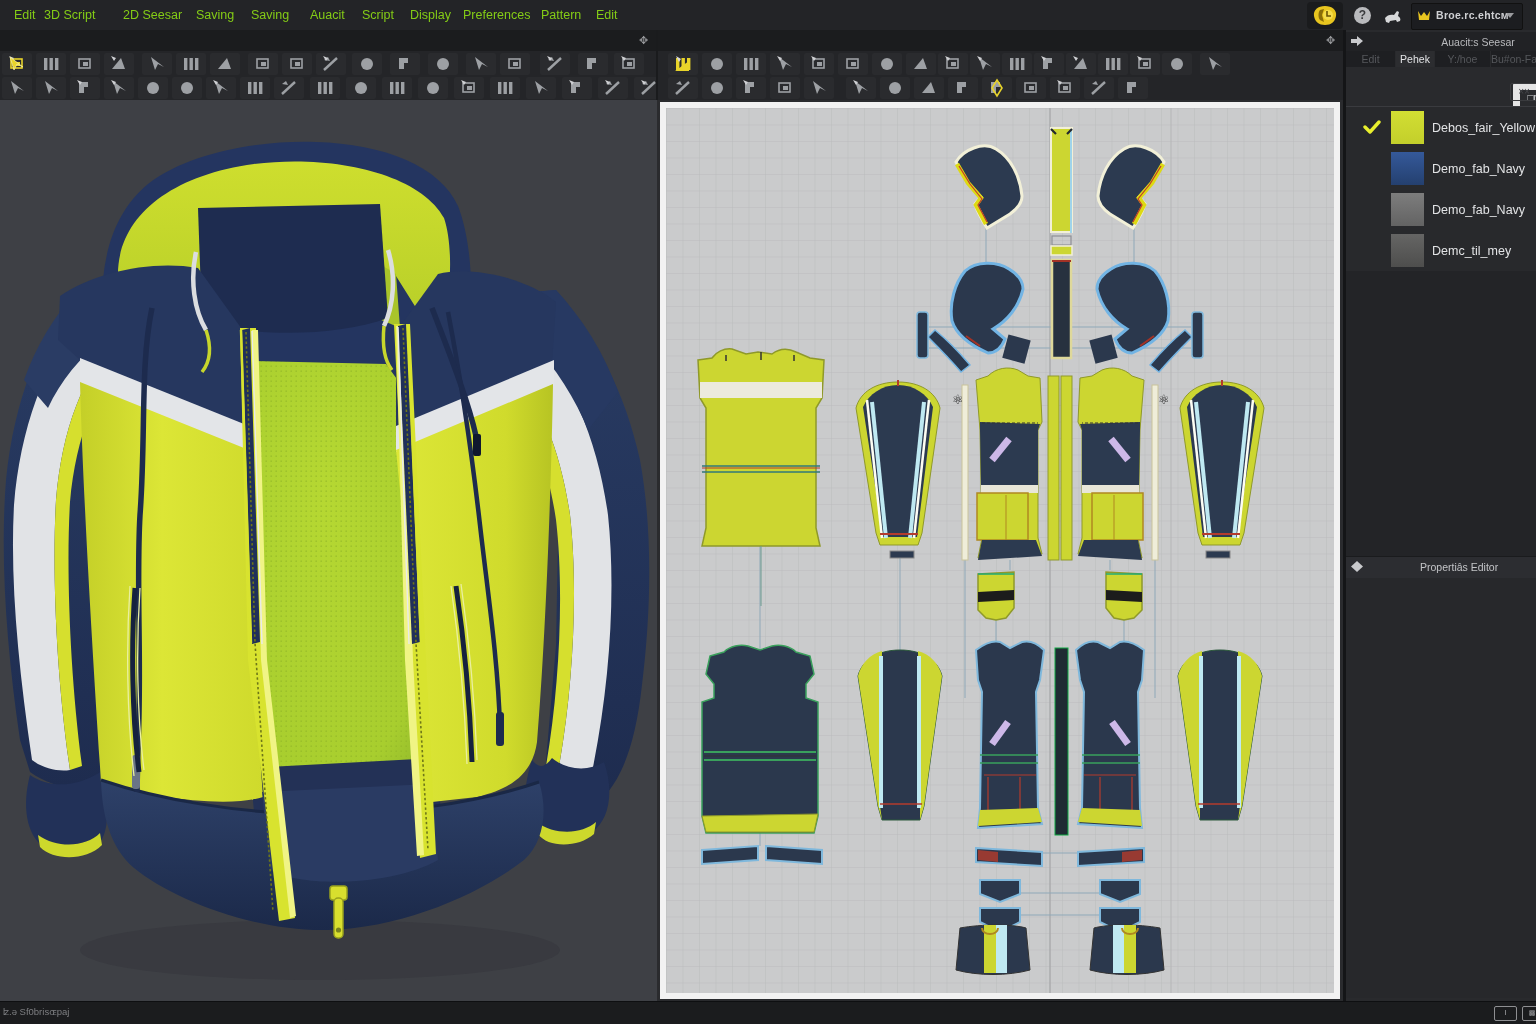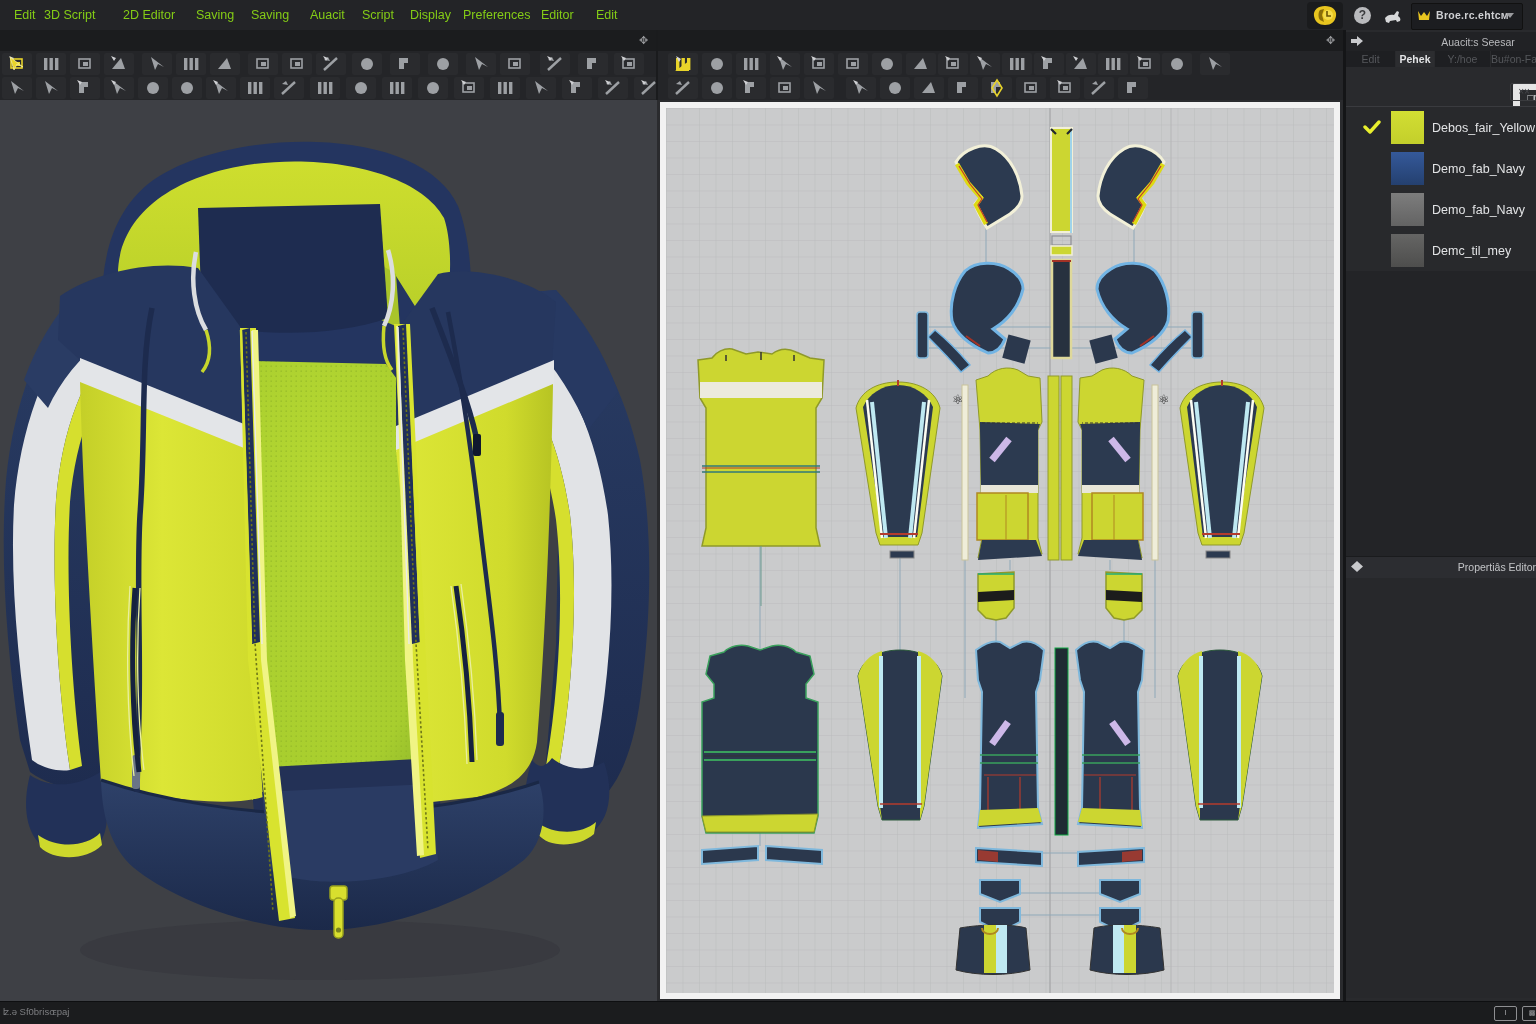--- a/index.html
+++ b/index.html
@@ -5,28 +5,28 @@
 #root{position:relative;width:1536px;height:1024px;overflow:hidden;
   font-family:"Liberation Sans",sans-serif;background:#242528}
 .abs{position:absolute}
 .mitem{color:#84cc16;font-size:12.5px}
 </style></head><body>
 <div id="root">
 
 <div class="abs" style="left:0;top:0;width:1536px;height:30px;background:#232427;border-bottom:1px solid #151618"></div>
 <div class="abs mitem" style="left:14px;top:8px">Edit</div>
 <div class="abs mitem" style="left:44px;top:8px">3D Script</div>
-<div class="abs mitem" style="left:123px;top:8px">2D Editor</div>
+<div class="abs mitem" style="left:123px;top:8px">2D Seesar</div>
 <div class="abs mitem" style="left:196px;top:8px">Saving</div>
 <div class="abs mitem" style="left:251px;top:8px">Saving</div>
 <div class="abs mitem" style="left:310px;top:8px">Auacit</div>
 <div class="abs mitem" style="left:362px;top:8px">Script</div>
 <div class="abs mitem" style="left:410px;top:8px">Display</div>
 <div class="abs mitem" style="left:463px;top:8px">Preferences</div>
-<div class="abs mitem" style="left:541px;top:8px">Editor</div>
+<div class="abs mitem" style="left:541px;top:8px">Pattern</div>
 <div class="abs mitem" style="left:596px;top:8px">Edit</div>
 <div class="abs" style="left:1307px;top:2px;width:36px;height:27px;background:#1a1b1d;border-radius:4px"></div>
 <svg class="abs" style="left:1310px;top:4px" width="30" height="23" viewBox="0 0 30 23">
 <path d="M4,12 C3,6 8,2 15,2 C22,2 27,6 26,12 C25,18 21,21 15,21 C9,21 5,18 4,12 Z" fill="#e8c51f"></path>
 <path d="M10,6 C8,8 8,14 10,16 L14,18 L12,11 L14,5 Z" fill="#8a6d08"></path>
 <circle cx="18" cy="11" r="5" fill="#f5dc4a"></circle>
 <path d="M17,7 v5 h4" stroke="#6b5406" stroke-width="1.6" fill="none"></path>
 </svg>
 <div class="abs" style="left:1354px;top:7px;width:17px;height:17px;border-radius:50%;background:#b9babd;color:#3a3b3e;font-size:12px;font-weight:bold;text-align:center;line-height:17px">?</div>
 <svg class="abs" style="left:1383px;top:8px" width="20" height="16" viewBox="0 0 20 16">
@@ -614,21 +614,21 @@
 </svg>
 </div>
     </div>
 <div class="abs" style="left:1343px;top:30px;width:193px;height:971px;background:#292a2d;border-left:3px solid #141517"></div>
 <div class="abs" style="left:1346px;top:32px;width:190px;height:19px;background:#212225"></div>
 <svg class="abs" style="left:1350px;top:35px" width="14" height="12" viewBox="0 0 14 12">
       <path d="M1,4 h6 V1 l6,5 l-6,5 V8 H1 Z" fill="#c9cacd"></path>
     </svg>
 <div class="abs" style="left:1420px;top:36px;width:116px;color:#b9babd;font-size:10.5px;text-align:center">Auacit:s Seesar</div>
 <div class="abs" style="left:1346px;top:51px;width:49px;height:16px;background:#1e1f22;color:#55575b;font-size:10.5px;text-align:center;line-height:16px;white-space:nowrap;overflow:hidden">Edit</div>
-<div class="abs" style="left:1396px;top:51px;width:38px;height:16px;background:#2c2d30;color:#e3e4e6;font-size:10.5px;font-weight:bold;text-align:center;line-height:16px;white-space:nowrap;overflow:hidden">Pehek</div>
+<div class="abs" style="left:1396px;top:51px;width:38px;height:16px;background:#2c2d30;color:#e3e4e6;font-size:10.5px;font-weight:normal;text-align:center;line-height:16px;white-space:nowrap;overflow:hidden">Pehek</div>
 <div class="abs" style="left:1435px;top:51px;width:55px;height:16px;background:#1e1f22;color:#55575b;font-size:10.5px;text-align:center;line-height:16px;white-space:nowrap;overflow:hidden">Y:/hoe</div>
 <div class="abs" style="left:1491px;top:51px;width:45px;height:16px;background:#1e1f22;color:#55575b;font-size:10.5px;text-align:center;line-height:16px;white-space:nowrap;overflow:hidden">Bu#on-Fa</div>
 <div class="abs" style="left:1513px;top:83px;width:44px;height:16px;border:7px solid #e5e5e5;border-radius:2px;color:#d3d4d6;font-size:10px;text-align:center;line-height:15px">□r aáíf</div>
 <div class="abs" style="left:1510px;top:83px;width:26px;height:16px;border:1px solid #3a3b3e;border-radius:2px;color:#45464a;font-size:10px;text-align:center;line-height:15px">××</div>
 <div class="abs" style="left:1346px;top:106px;width:190px;height:1px;background:#3a3b3f"></div>
 <div class="abs" style="left:1346px;top:107px;width:190px;height:41px;background:#28292c;border-bottom:1px solid #333438"></div>
 <svg class="abs" style="left:1363px;top:120px" width="18" height="14" viewBox="0 0 18 14">
       <path d="M2,7 l5,5 l9,-10" stroke="#e9ef2e" stroke-width="3.4" fill="none" stroke-linecap="round" stroke-linejoin="round"></path>
     </svg>
 <div class="abs" style="left:1391px;top:111px;width:33px;height:33px;background:linear-gradient(180deg,#d2de33,#c3cf2b)"></div>
@@ -640,18 +640,18 @@
 <div class="abs" style="left:1391px;top:193px;width:33px;height:33px;background:linear-gradient(180deg,#7d7d7d,#636363)"></div>
 <div class="abs" style="left:1432px;top:203px;color:#e2e3e5;font-size:12.5px">Demo_fab_Navy</div>
 <div class="abs" style="left:1346px;top:230px;width:190px;height:41px;background:#28292c;border-bottom:1px solid #333438"></div>
 <div class="abs" style="left:1391px;top:234px;width:33px;height:33px;background:linear-gradient(180deg,#656564,#4e4e4d)"></div>
 <div class="abs" style="left:1432px;top:244px;color:#e2e3e5;font-size:12.5px">Demc_til_mey</div>
 <div class="abs" style="left:1346px;top:271px;width:190px;height:285px;background:#232427"></div>
 <div class="abs" style="left:1346px;top:556px;width:190px;height:21px;background:#2c2d31;border-top:1px solid #1a1b1d;border-bottom:1px solid #1a1b1d"></div>
 <svg class="abs" style="left:1351px;top:561px" width="12" height="11" viewBox="0 0 12 11">
       <path d="M6,0 L12,5.5 L6,11 L0,5.5 Z" fill="#c9cacd"></path>
     </svg>
-<div class="abs" style="left:1420px;top:561px;width:116px;color:#c3c4c7;font-size:10.5px;text-align:right">Propertiȃs Editor</div>
+<div class="abs" style="left:1420px;top:561px;width:116px;color:#c3c4c7;font-size:10.5px;text-align:left">Propertiȃs Editor</div>
 <div class="abs" style="left:1346px;top:578px;width:190px;height:420px;background:#27282b"></div>
 <div class="abs" style="left:0;top:1001px;width:1536px;height:23px;background:#1b1c1e;border-top:1px solid #0e0f11"></div>
 <div class="abs" style="left:3px;top:1006px;color:#7e7f82;font-size:9.5px">ʫ.ə Sf0brisɶpaj</div>
 <div class="abs" style="left:1494px;top:1006px;width:21px;height:13px;border:1.5px solid #8e8f92;border-radius:2px;color:#9fa0a3;font-size:8px;text-align:center;line-height:12px">I</div>
 <div class="abs" style="left:1522px;top:1006px;width:18px;height:13px;border:1.5px solid #8e8f92;border-radius:2px;color:#9fa0a3;font-size:7px;text-align:center;line-height:12px">▩</div>
 </div>
 </body></html>

